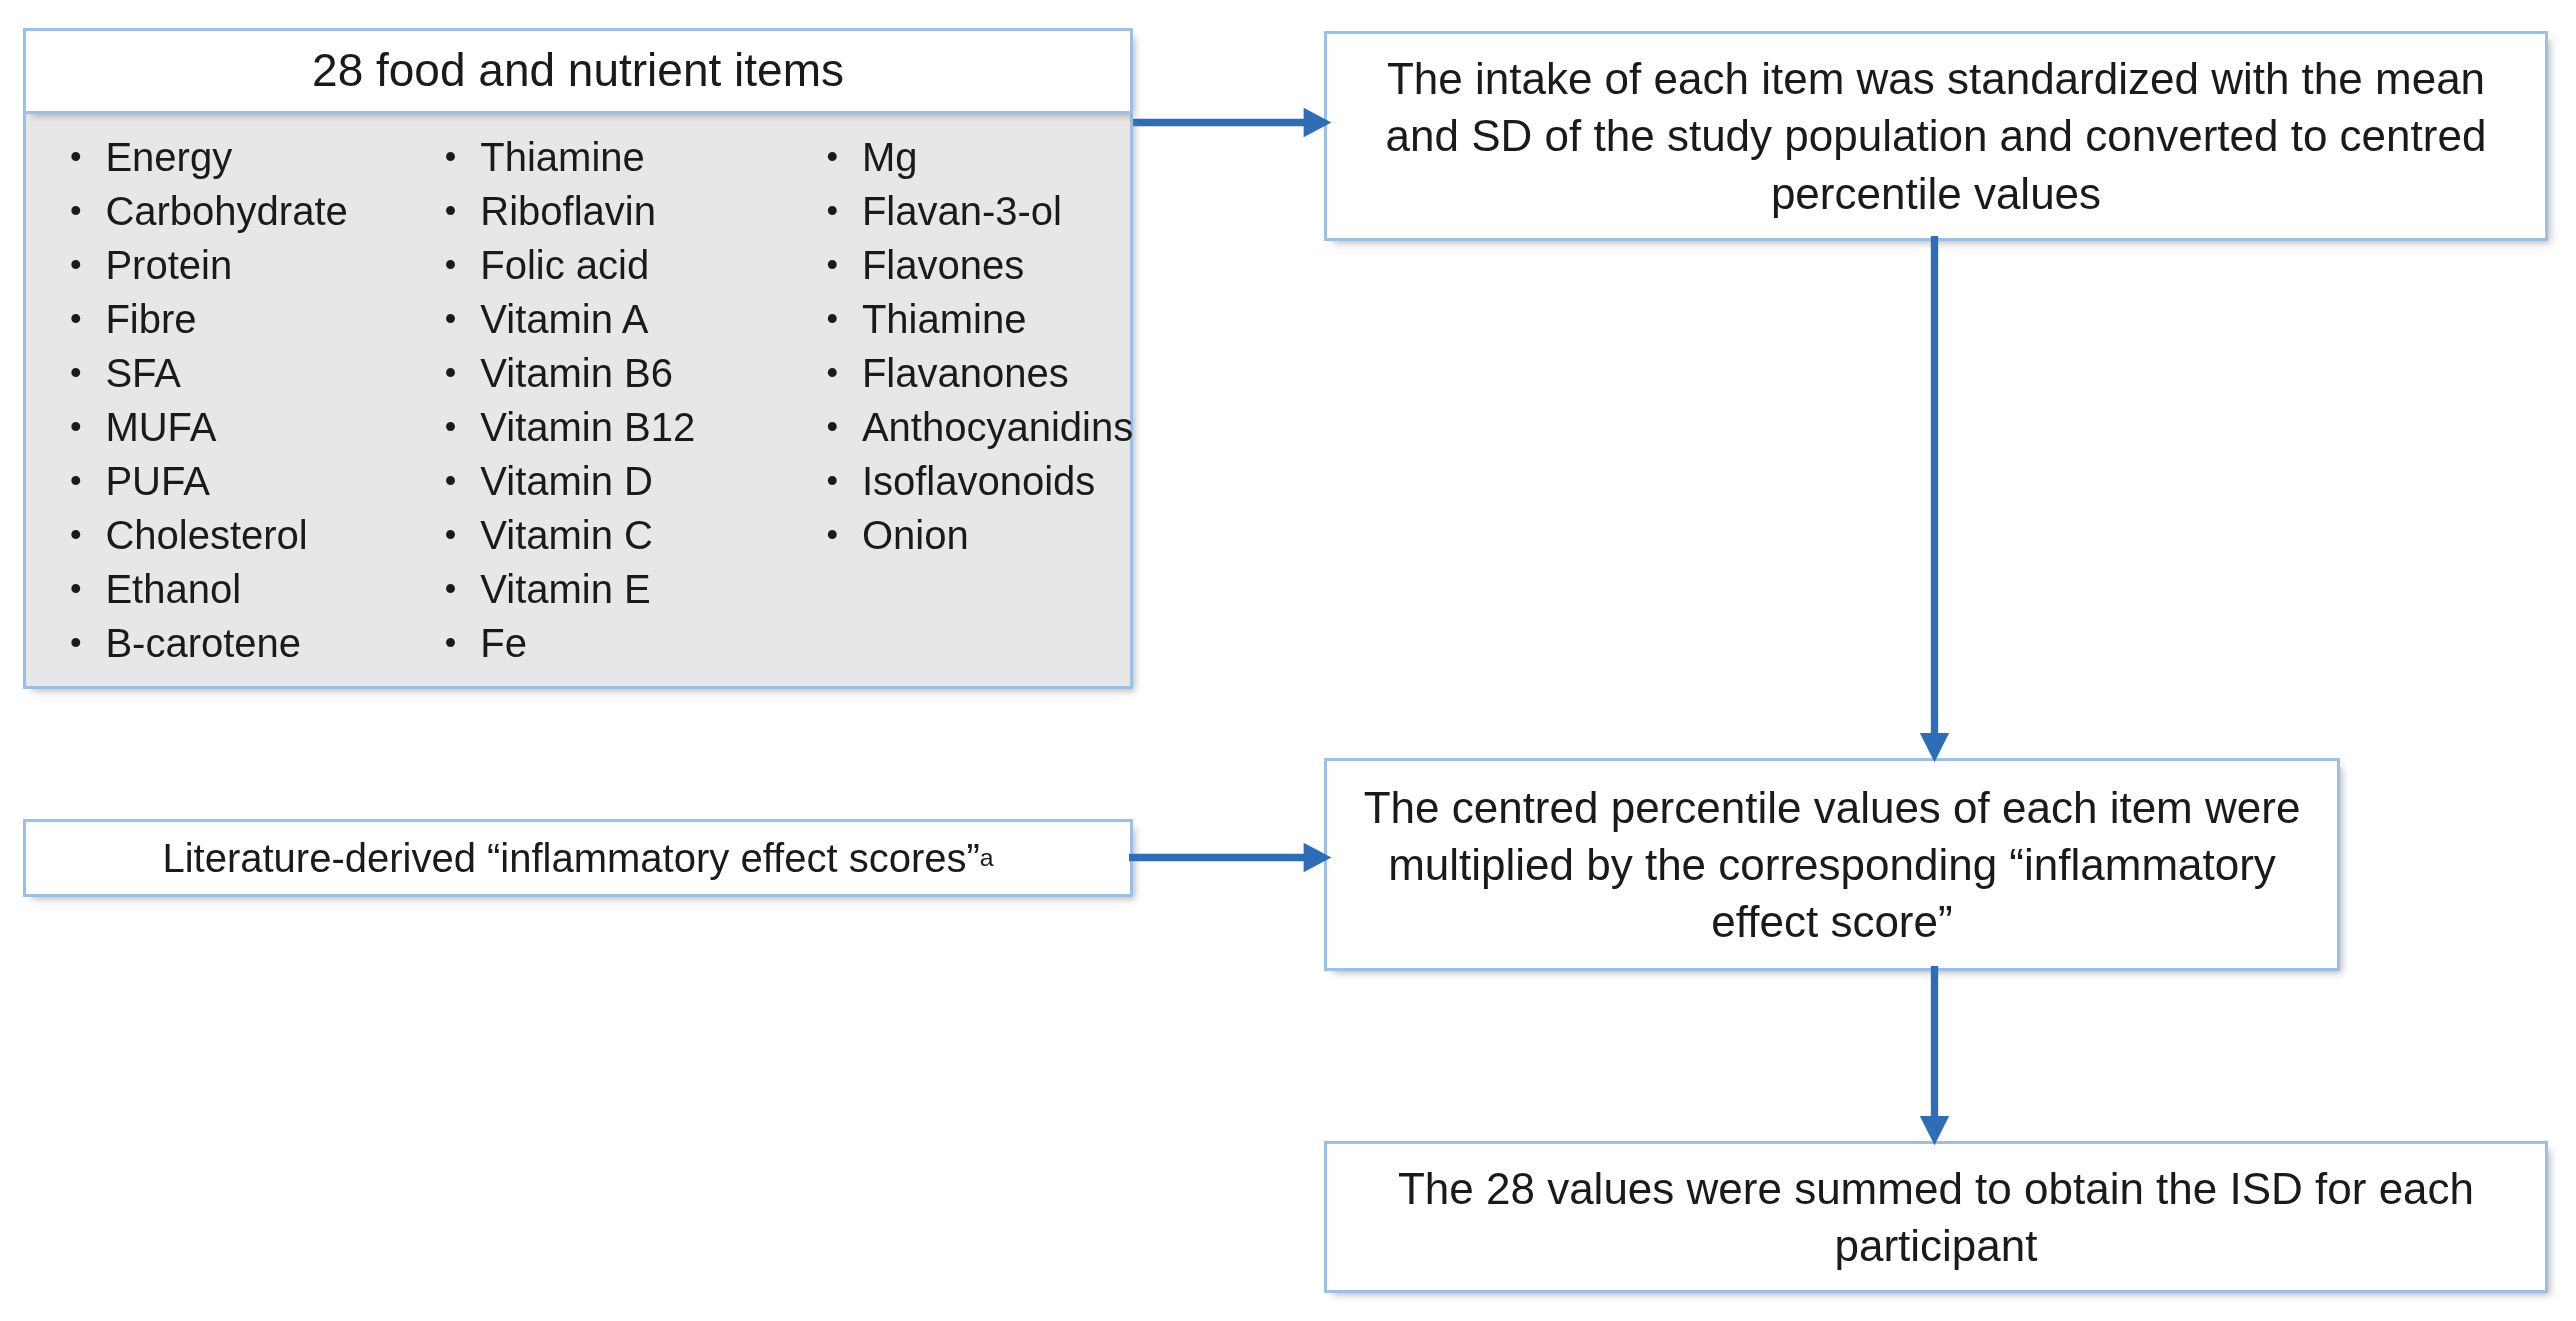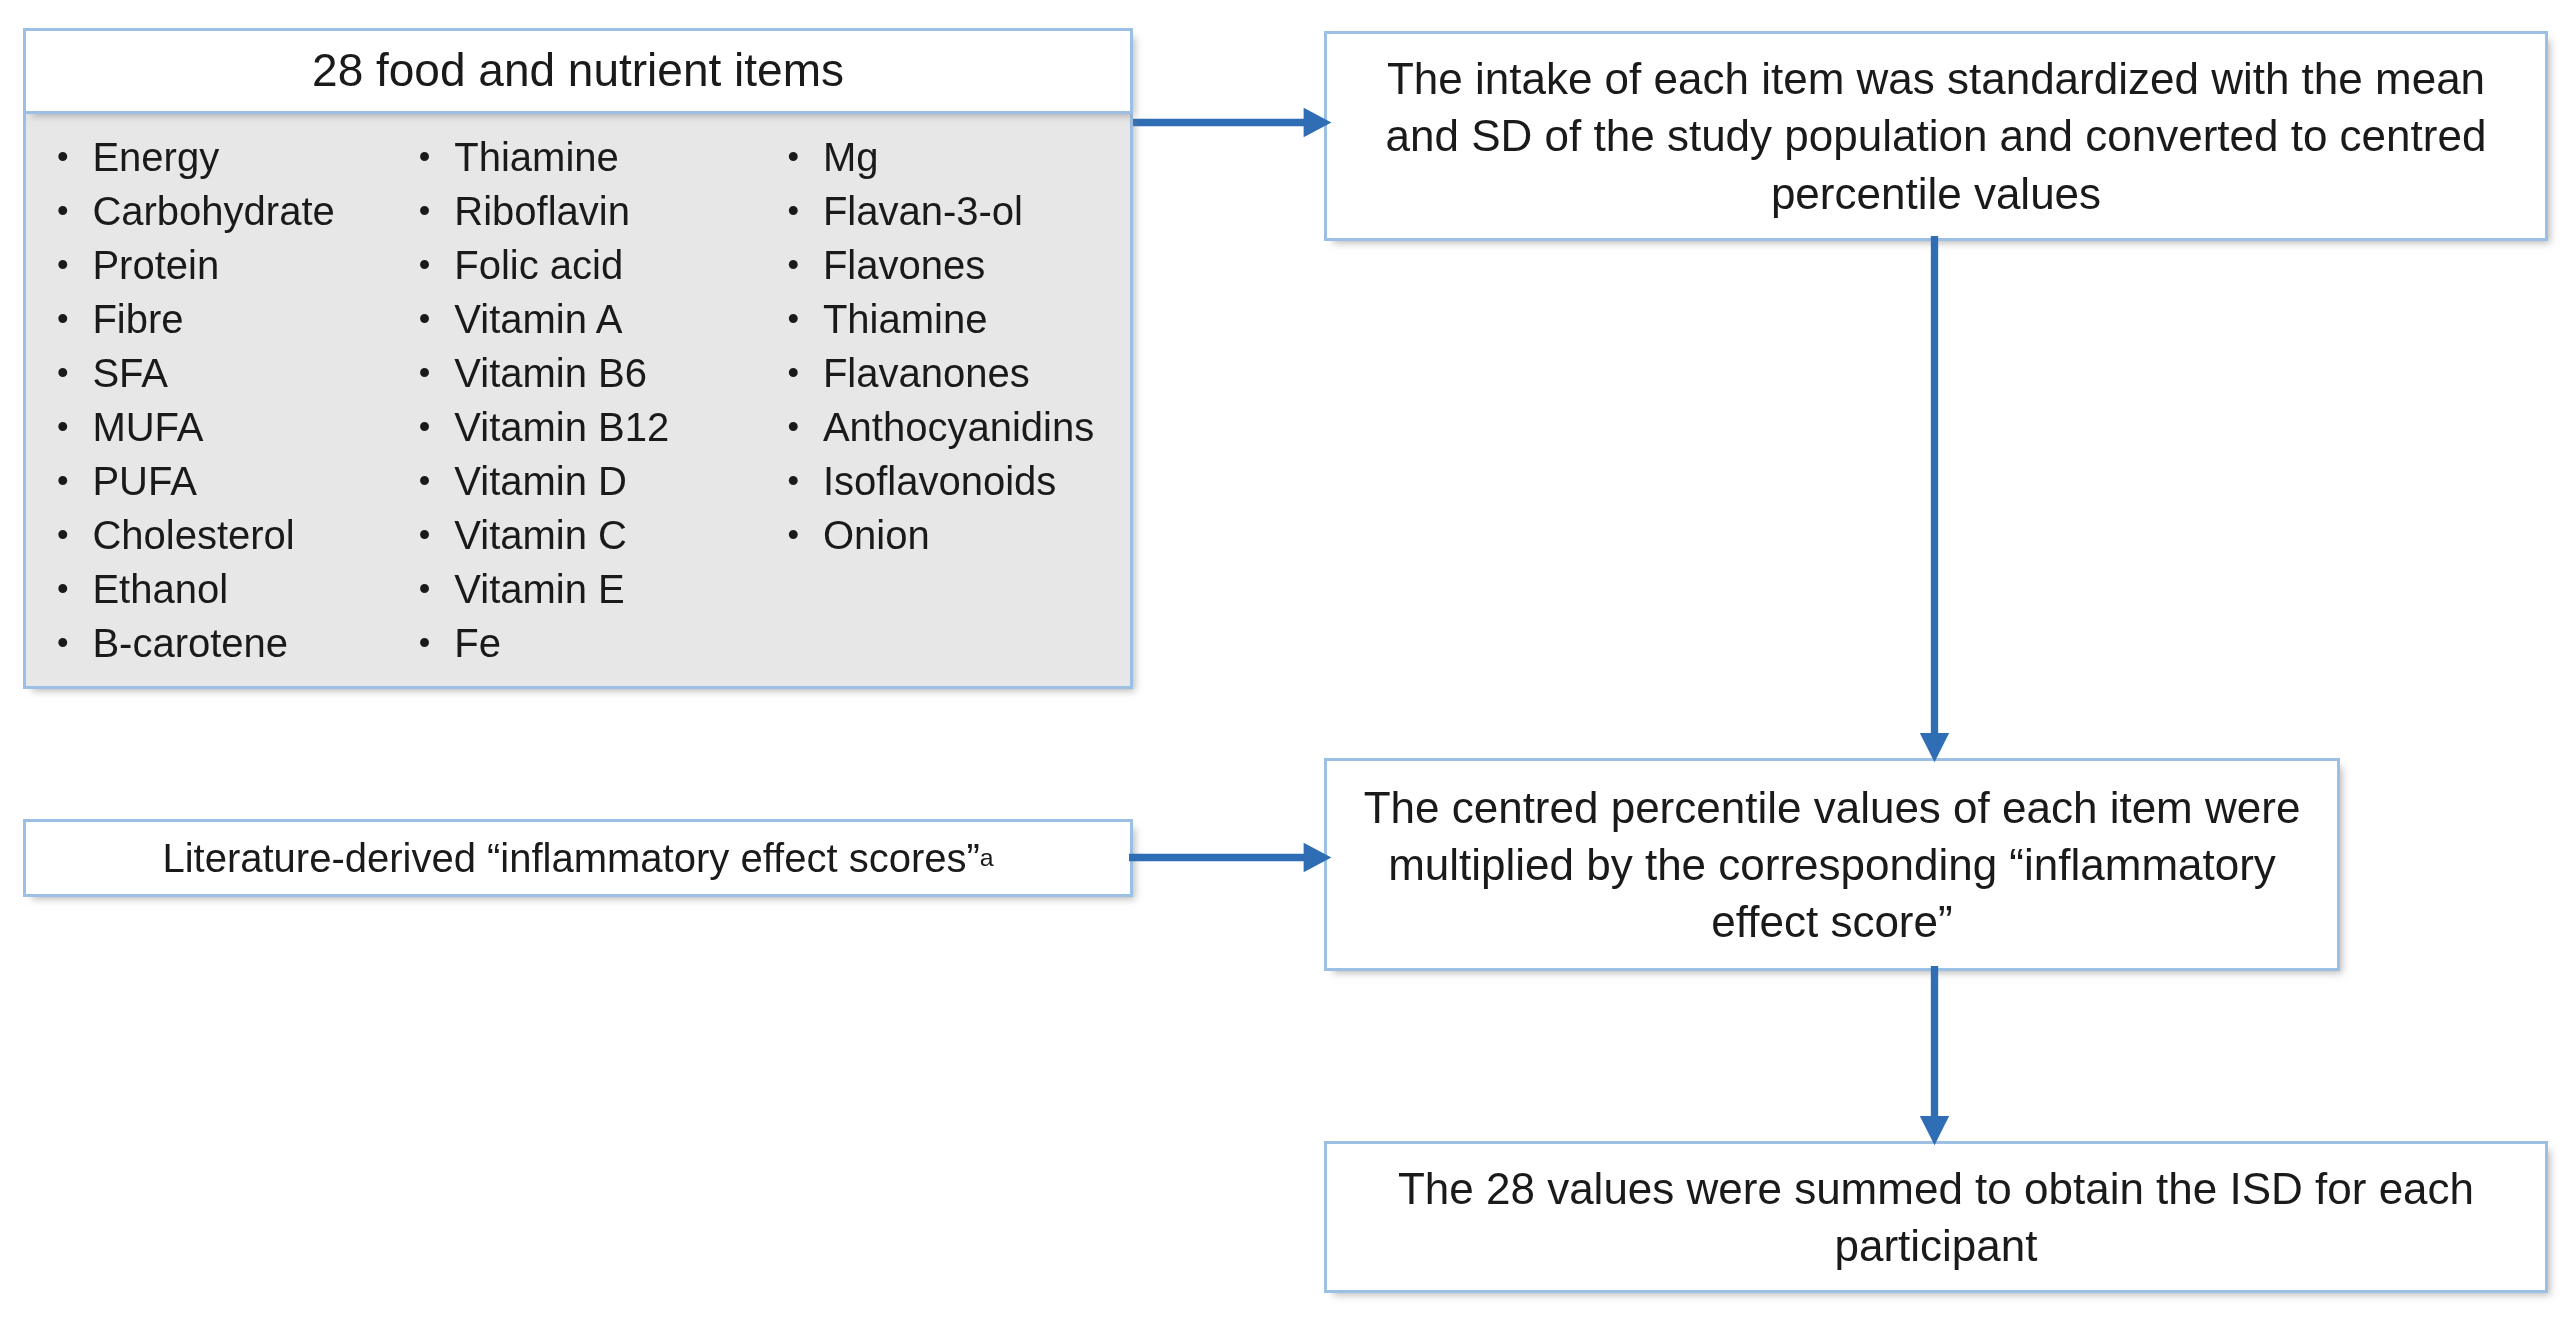--- a/index.html
+++ b/index.html
@@ -64,20 +64,21 @@
   .columns {
     display: flex;
     width: 100%;
     height: 100%;
     box-sizing: border-box;
     padding: 18px 0 0 0;
   }
   .col {
     flex: 0 0 auto;
     box-sizing: border-box;
+    margin-left: 13px;
   }
   .col.c1 { width: 383px; padding-left: 24.4px; }
   .col.c2 { width: 367px; padding-left: 3.3px; }
   .col.c3 { width: 360px; padding-left: 4.9px; }
 
   ul.nlist {
     list-style: none;
     margin: 0;
     padding: 0;
   }

